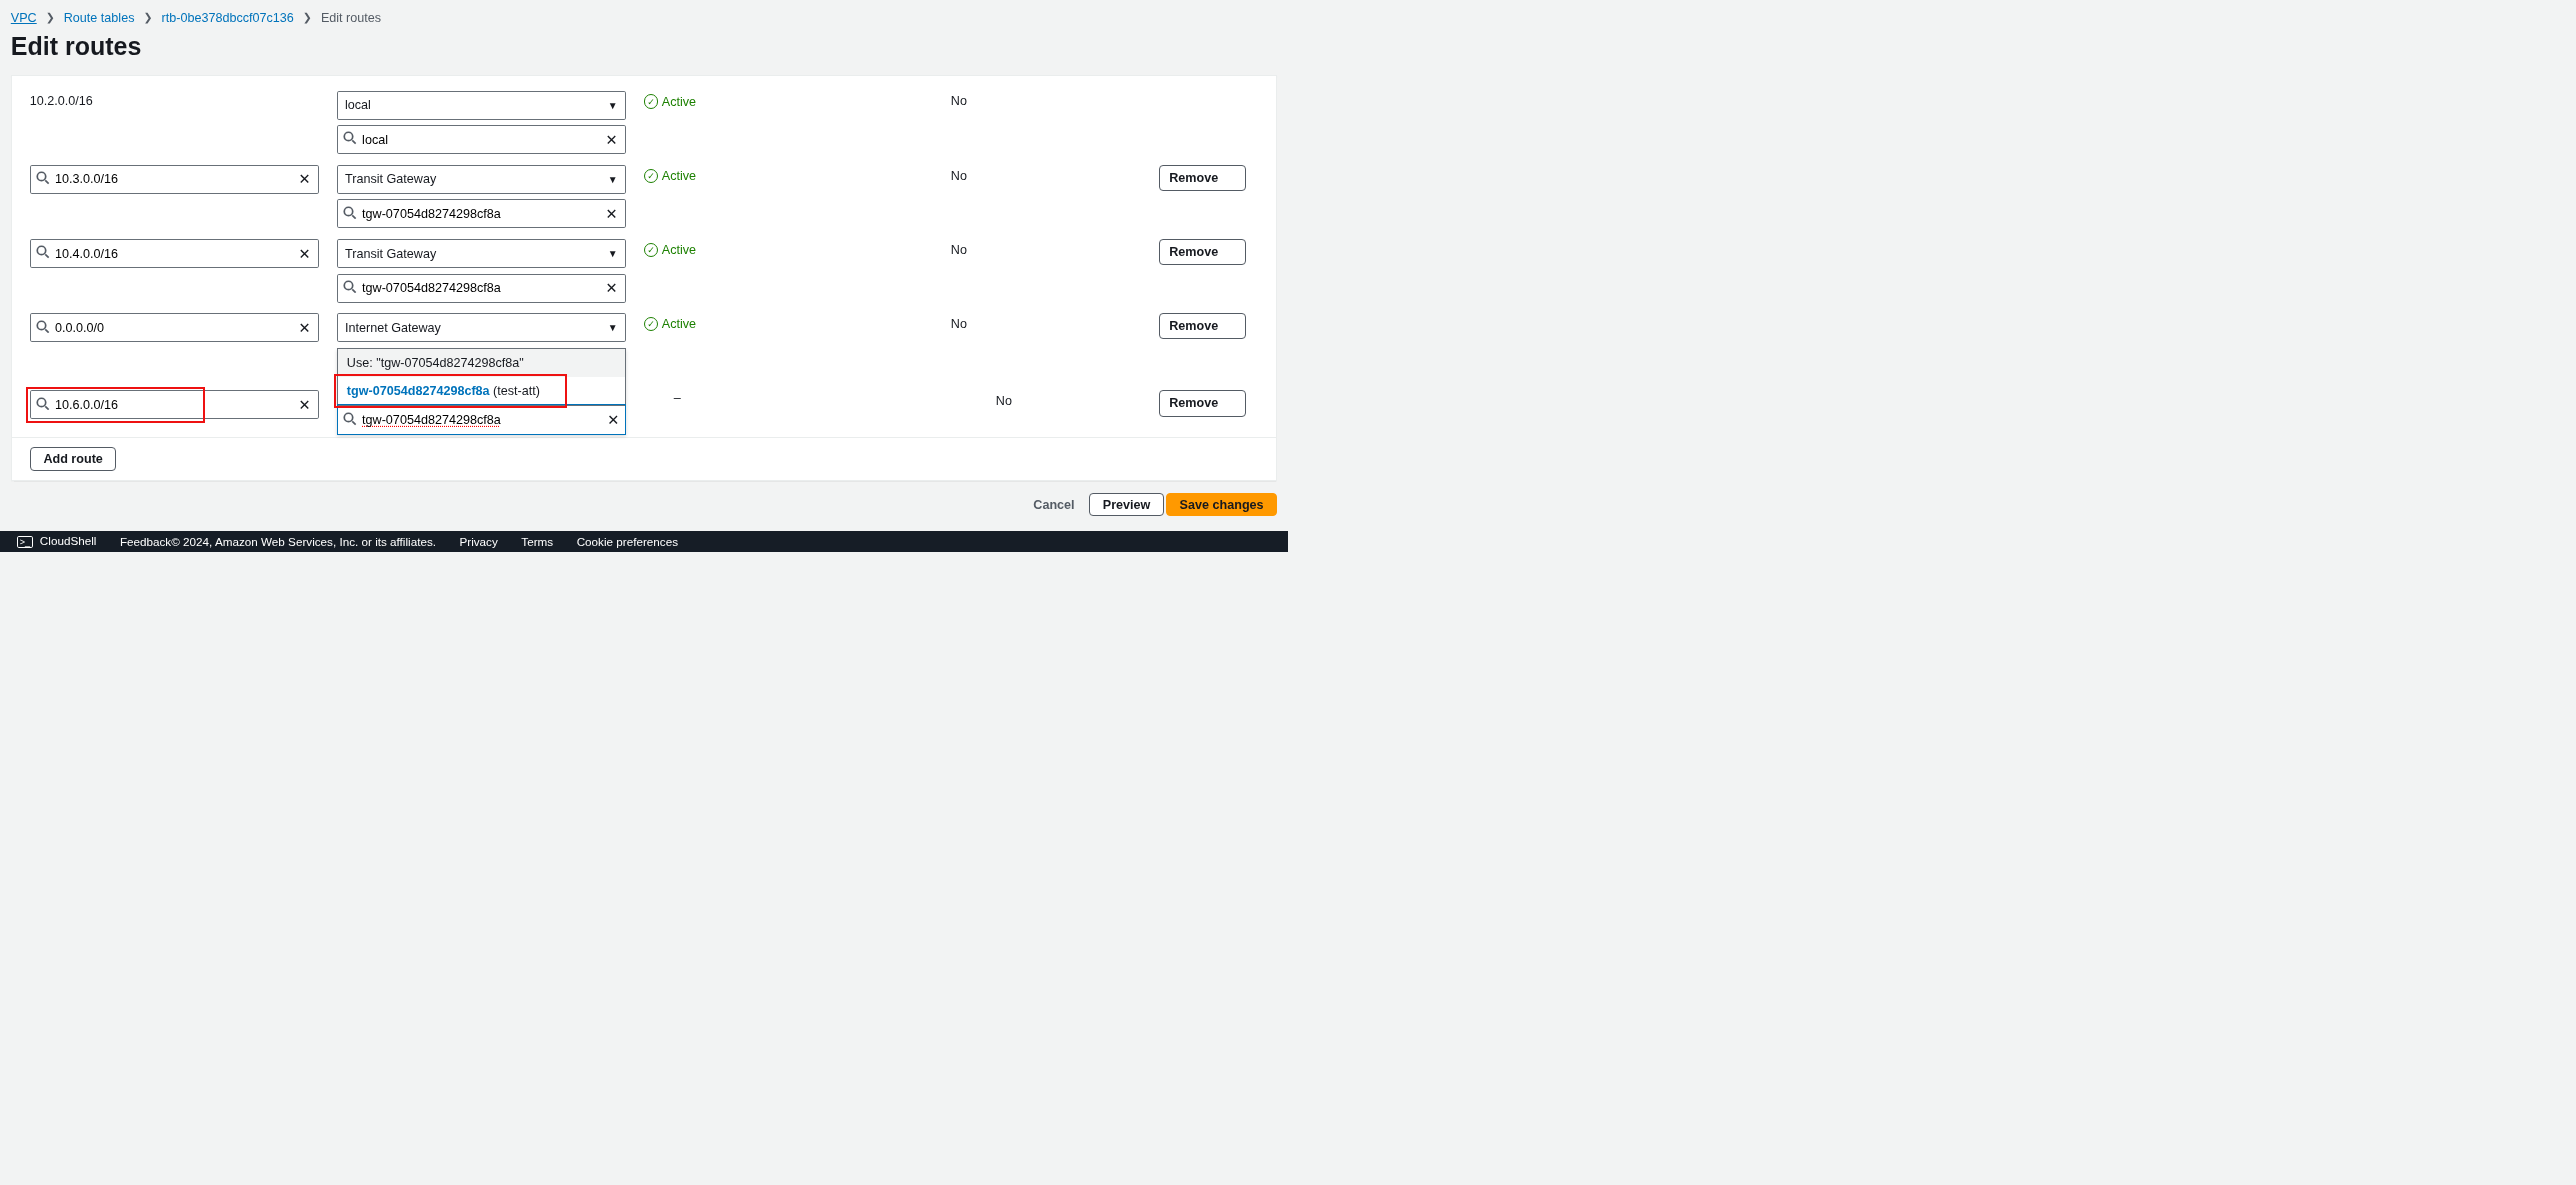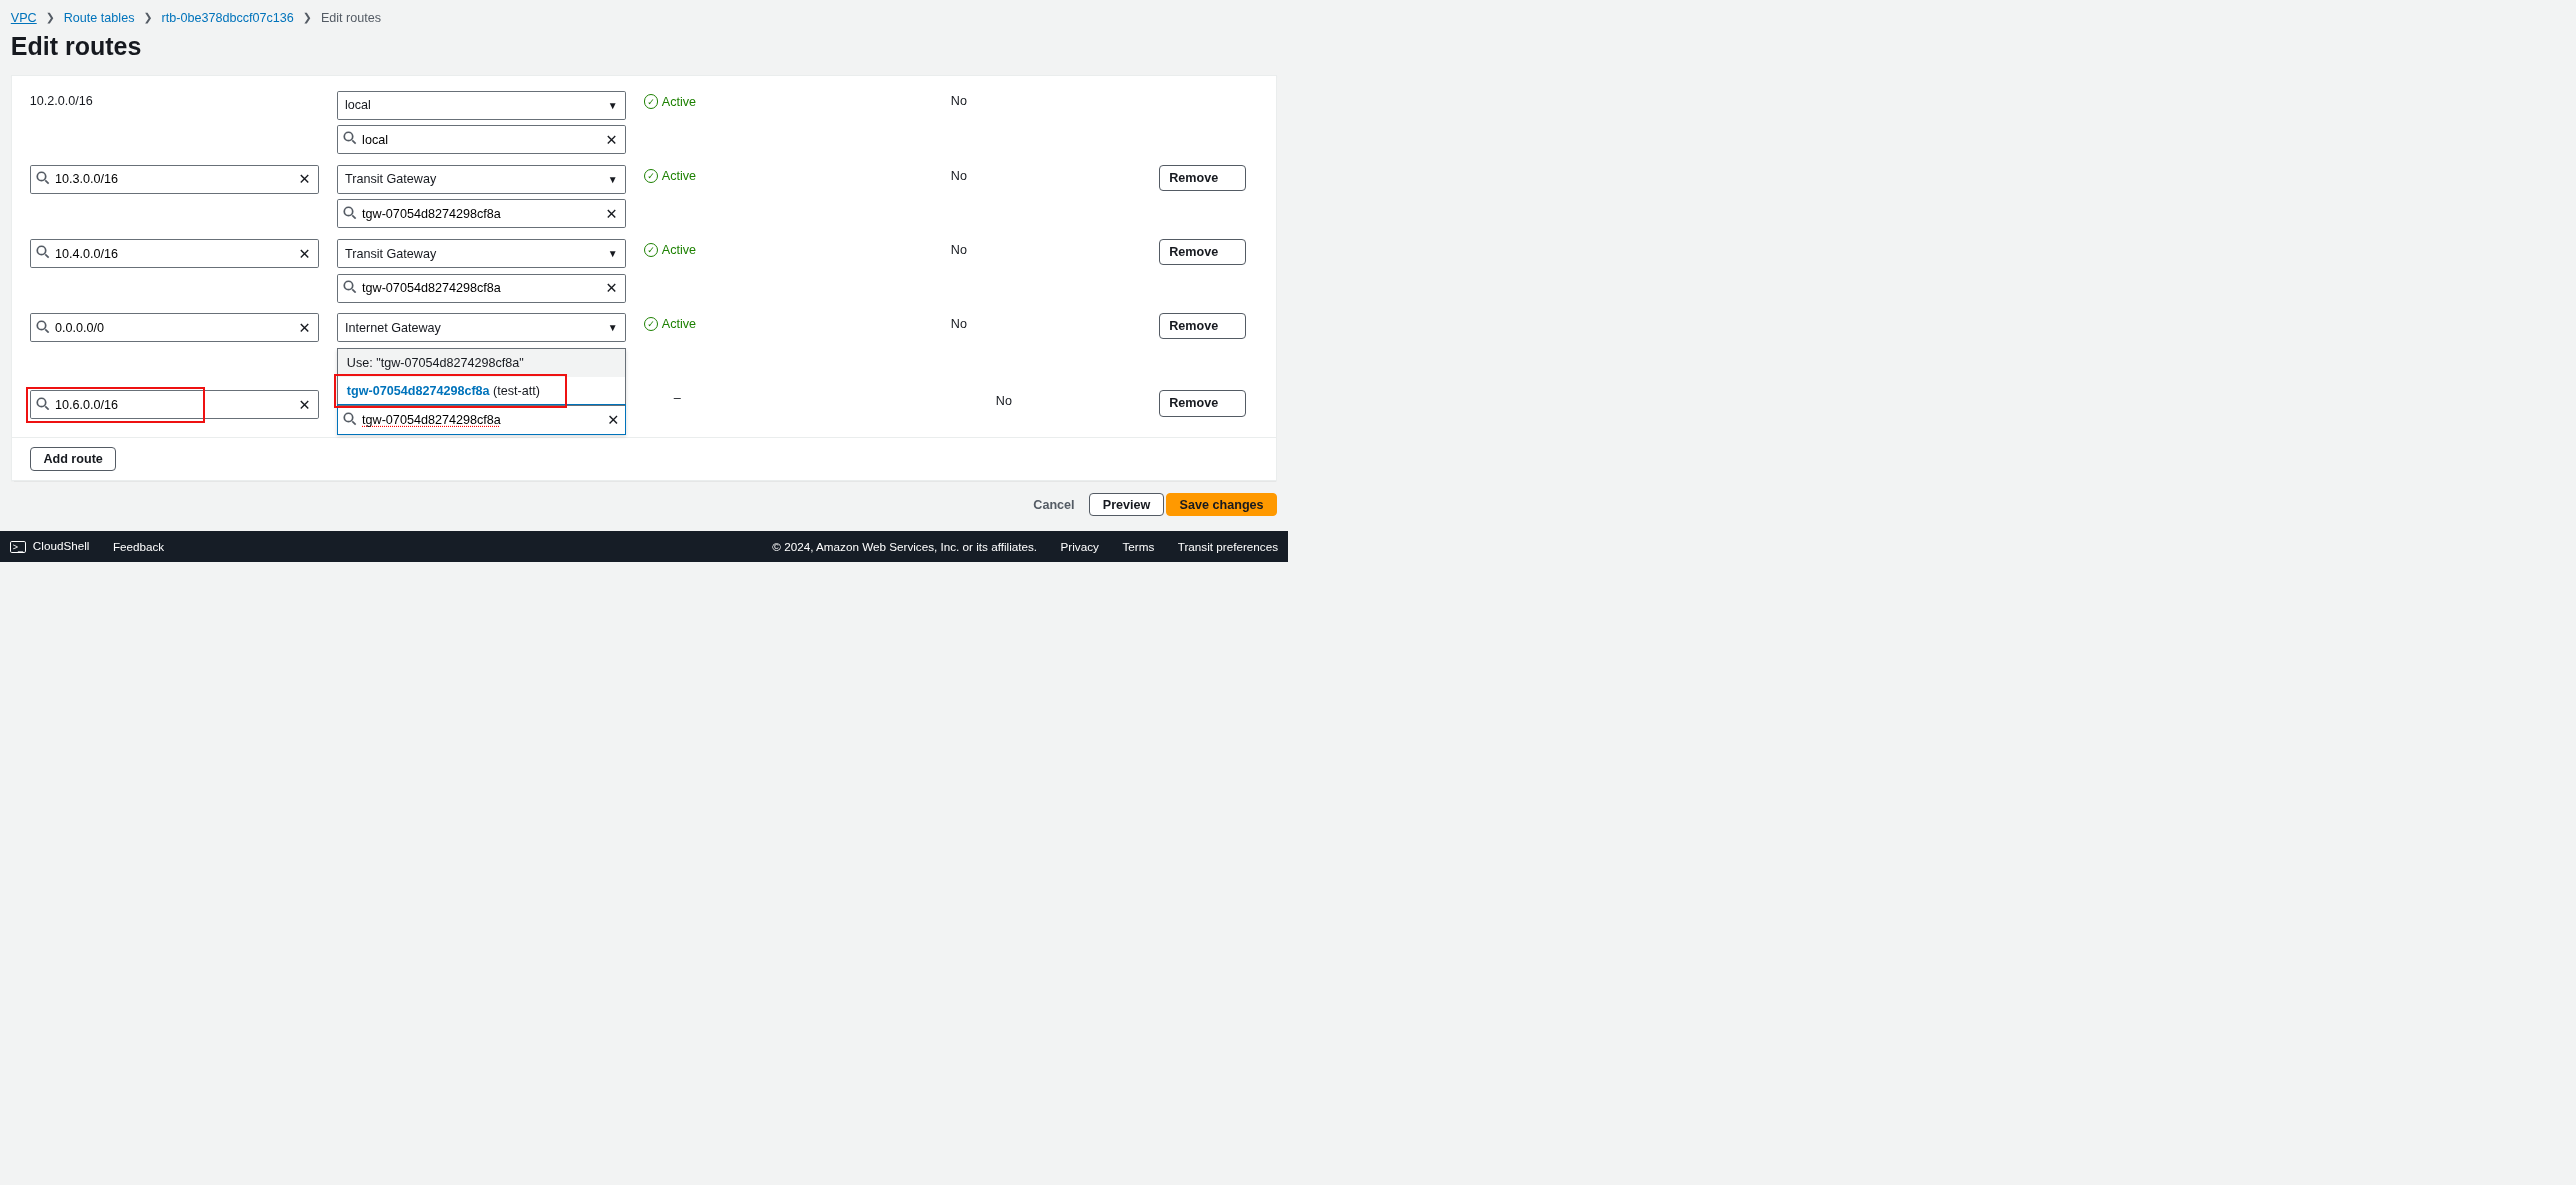--- a/index.html
+++ b/index.html
@@ -196,25 +196,24 @@
   .actions {
     padding: 12.6px 10.8px 5.4px 10.8px;
     display: flex;
     justify-content: flex-end;
     gap: 2px;
   }
   
   .bbar {
     background: #161d26;
     color: #fff;
-    height: 31px;
-    display: flex;
-    align-items: center;
-    justify-content: space-between;
-    padding: 0 10px;
+    height: 21px;
+    display: flex;
+    align-items: center;
+    padding: 0 17px;
     font-size: 11.7px;
     margin-top: 9px;
   }
   .bbar .left, .bbar .right { display: flex; gap: 23.5px; align-items: center; }
   .bbar a { color: #fff; text-decoration: none; cursor: pointer; }
   .cs-icon {
     width: 16px; height: 12.6px;
     border: 1.4px solid #fff;
     border-radius: 1.8px;
     display: inline-flex;
@@ -461,18 +460,18 @@
       <a>
         <span class="cs-icon">&gt;_</span>
         <span>CloudShell</span>
       </a>
       <a>Feedback</a>
     </div>
     <div class="right">
       <span>© 2024, Amazon Web Services, Inc. or its affiliates.</span>
       <a>Privacy</a>
       <a>Terms</a>
-      <a>Transit preferences</a>
+      <a>Cookie preferences</a>
     </div>
   </div>
 
 </div>
 
 
 </body></html>

